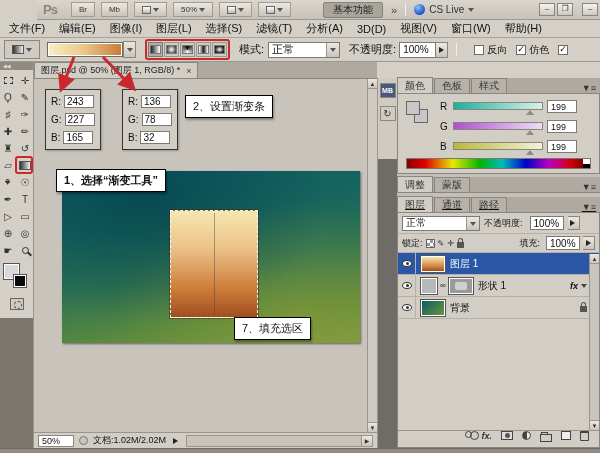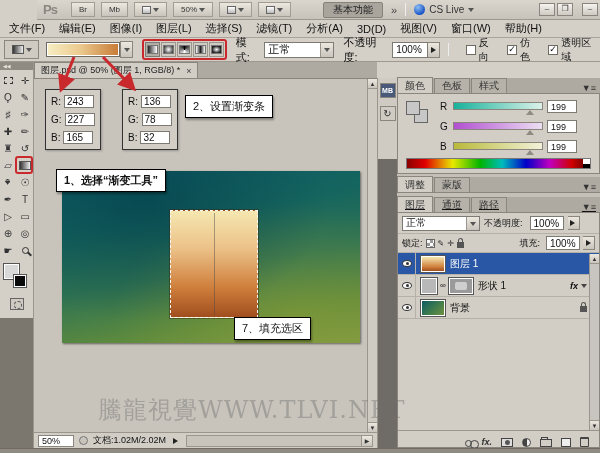--- a/index.html
+++ b/index.html
@@ -170,21 +170,21 @@
   .th-gray{background:#b8b8b8;width:16px;}
   .th-vec{background:#9a9a9a;display:flex;align-items:center;justify-content:center;}
   .th-vec i{width:12px;height:8px;background:#cfcfcf;border-radius:2px;}
   .th-bg{background:linear-gradient(135deg,#0d5a64,#3a7a4e,#6f9140);}
   .linkch{font-size:8px;margin:0 1px;}
   .fxwrap{margin-left:auto;display:flex;align-items:center;gap:3px;font-size:9px;font-weight:bold;font-style:italic;}
   .ddsmall{width:0;height:0;border:3px solid transparent;border-top:4px solid #444;margin-top:3px;}
   .lfill{position:absolute;left:0;right:0;top:122px;bottom:17px;background:#d2cec6;}
   .lscroll{position:absolute;right:0;top:0;width:10px;bottom:17px;background:#c8c4c0;border-left:1px solid #9a968e;}
   .bottombar{position:absolute;left:0;right:0;bottom:0;height:17px;background:#d2cec6;border-top:1px solid #9a968e;
-    display:flex;align-items:flex-end;justify-content:flex-end;gap:9px;padding-right:10px;}
+    display:flex;align-items:flex-start;justify-content:flex-end;gap:9px;padding-right:10px;}
   .bico{font-size:9px;color:#333;}
   .maskico{width:12px;height:9px;border:1px solid #444;background:#ddd;position:relative;}
   .maskico::after{content:"";position:absolute;left:3px;top:1px;width:5px;height:5px;border-radius:50%;background:#555;}
   .adjico{width:9px;height:9px;border:1px solid #444;border-radius:50%;background:linear-gradient(90deg,#444 50%,#eee 50%);}
   .folderico{width:12px;height:8px;border:1px solid #444;position:relative;margin-top:3px;}
   .folderico::before{content:"";position:absolute;top:-3px;left:0;width:5px;height:2px;border:1px solid #444;border-bottom:none;}
   .newico{width:10px;height:9px;border:1px solid #444;background:#eee;}
   .trashico{width:9px;height:10px;border:1px solid #444;border-top:2px solid #444;border-radius:1px;}
   .linkico{width:7px;height:7px;border:1px solid #444;border-radius:50%;position:relative;}
   .linkico::after{content:"";position:absolute;left:4px;top:-1px;width:7px;height:7px;border:1px solid #444;border-radius:50%;}
@@ -293,21 +293,20 @@
     <span class="chk">
         <span class="chkbox"></span>
         <span>反向</span>
       </span>
     <span class="chk">
         <span class="chkbox on"></span>
         <span>仿色</span>
       </span>
     <span class="chk">
         <span class="chkbox on"></span>
-        <span>透明区域</span>
       </span>
   </div>
 
   <div class="toolbar">
     <div class="tb-head">◀◀</div>
     <div class="tools">
       <div class="tool">
           <span class="marqico"></span>
         </div>
       <div class="tool">
@@ -582,16 +581,15 @@
   <svg class="arrows" width="600" height="453">
     <defs>
       <marker id="ah" markerWidth="7" markerHeight="7" refX="5" refY="3" orient="auto">
         <path d="M0,0 L6,3 L0,6 z" fill="#c9282d"></path>
       </marker>
     </defs>
     <line x1="74" y1="57" x2="61" y2="90" stroke="#c9282d" stroke-width="3" marker-end="url(#ah)"></line>
     <line x1="103" y1="57" x2="134" y2="89" stroke="#c9282d" stroke-width="3" marker-end="url(#ah)"></line>
   </svg>
 
-  <div class="watermark">騰龍視覺WWW.TLVI.NET</div>
 
   <div class="bottomband"></div>
 </div>
 
 </body></html>

